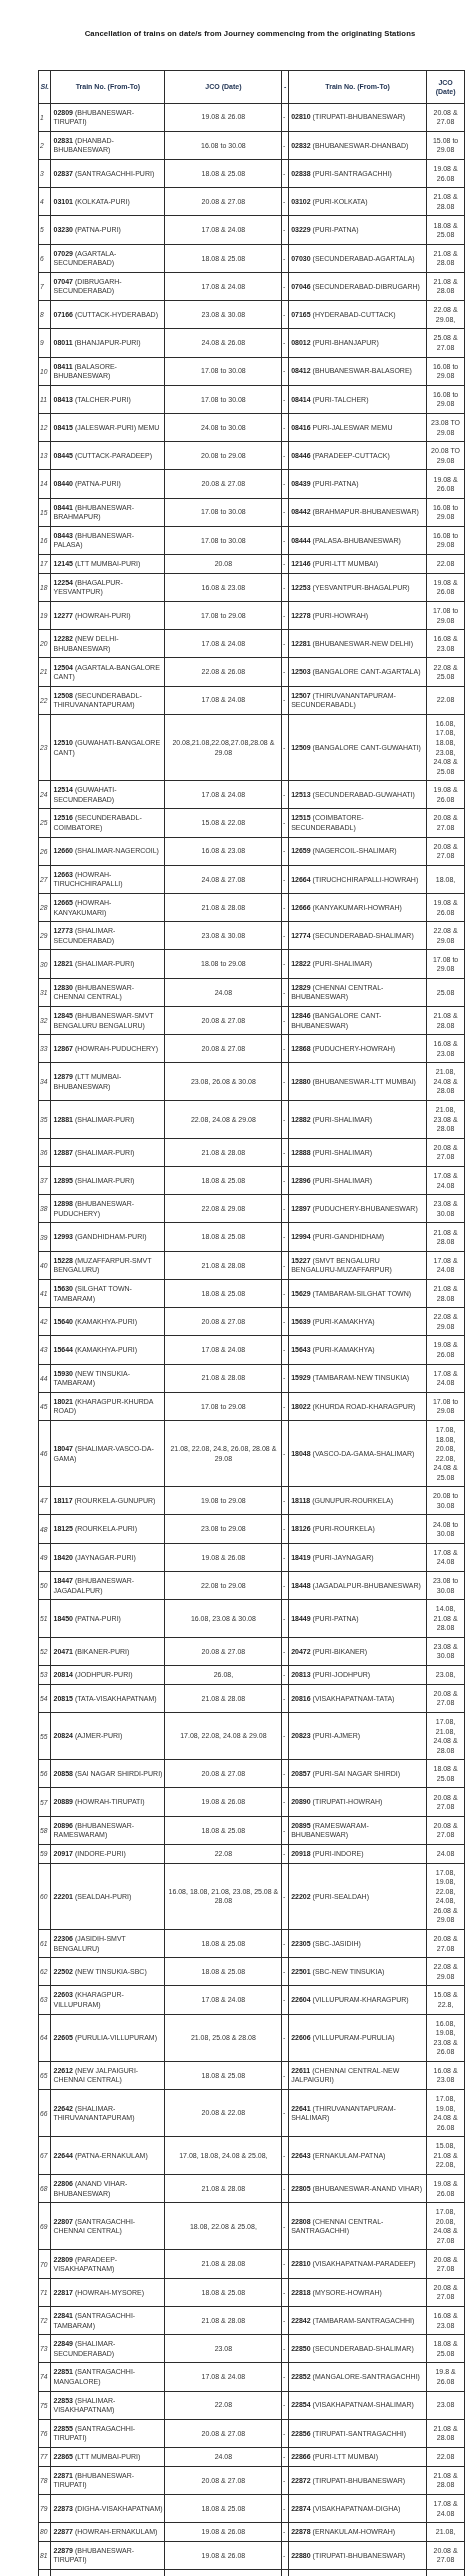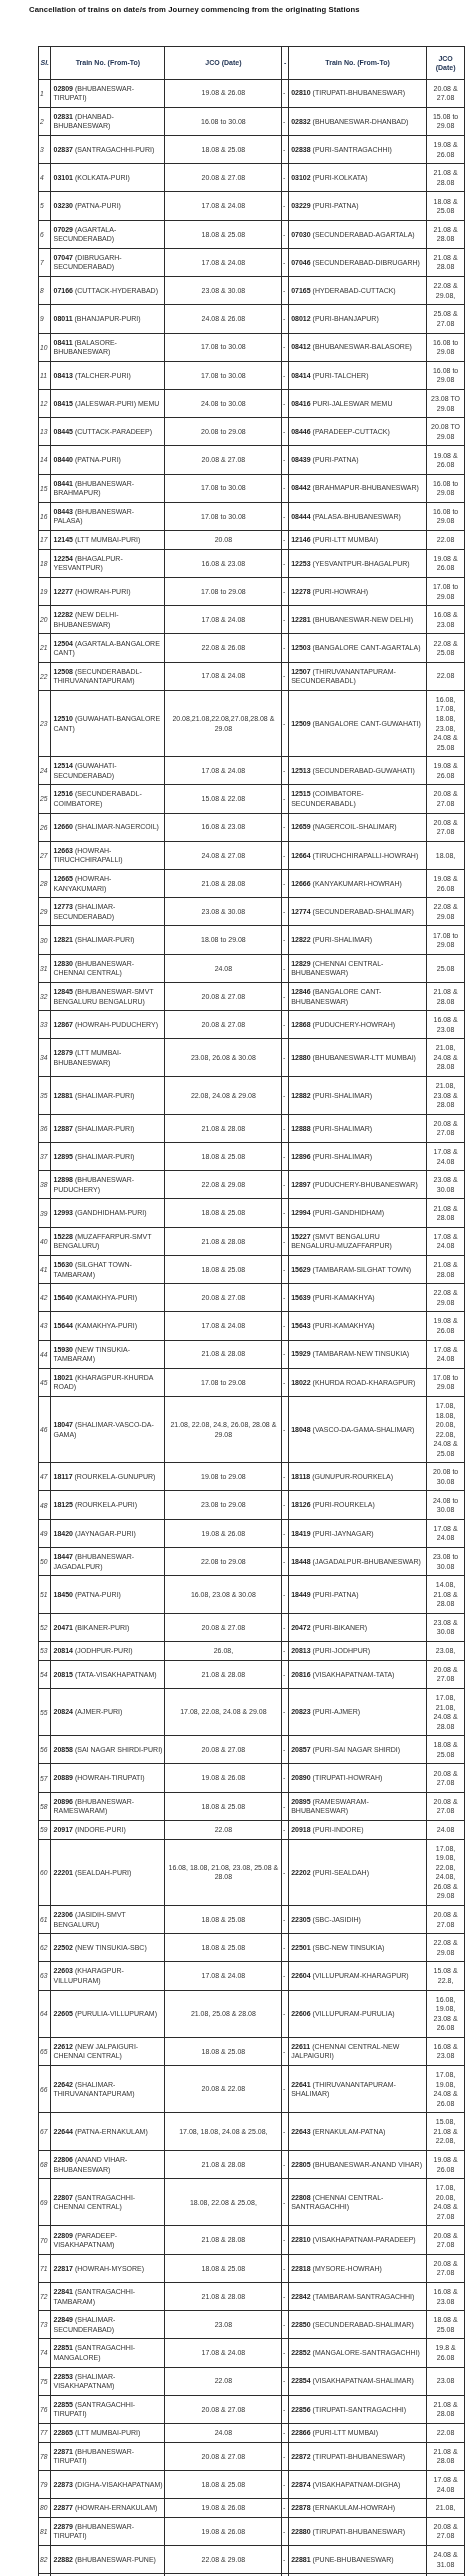--- a/index.html
+++ b/index.html
@@ -3,22 +3,22 @@
 <meta charset="utf-8">
 <style>
   html,body { margin:0; padding:0; background:#ffffff; }
   body {
     width:471px;
     font-family:"Liberation Sans", sans-serif;
     color:#2e2e2e;
     -webkit-font-smoothing:antialiased;
   }
   .page-title {
-    padding-top:5px;
-    text-align:left;
+    padding-top:29px;
+    text-align:center;
     font-size:7.7px;
     font-weight:bold;
     color:#141414;
     letter-spacing:0.1px;
     margin-left:29px;
   }
   table { border-collapse:collapse; background:#fff; }
   th, td { border:0.5px solid #2b2b2b; vertical-align:middle; }
 
   

